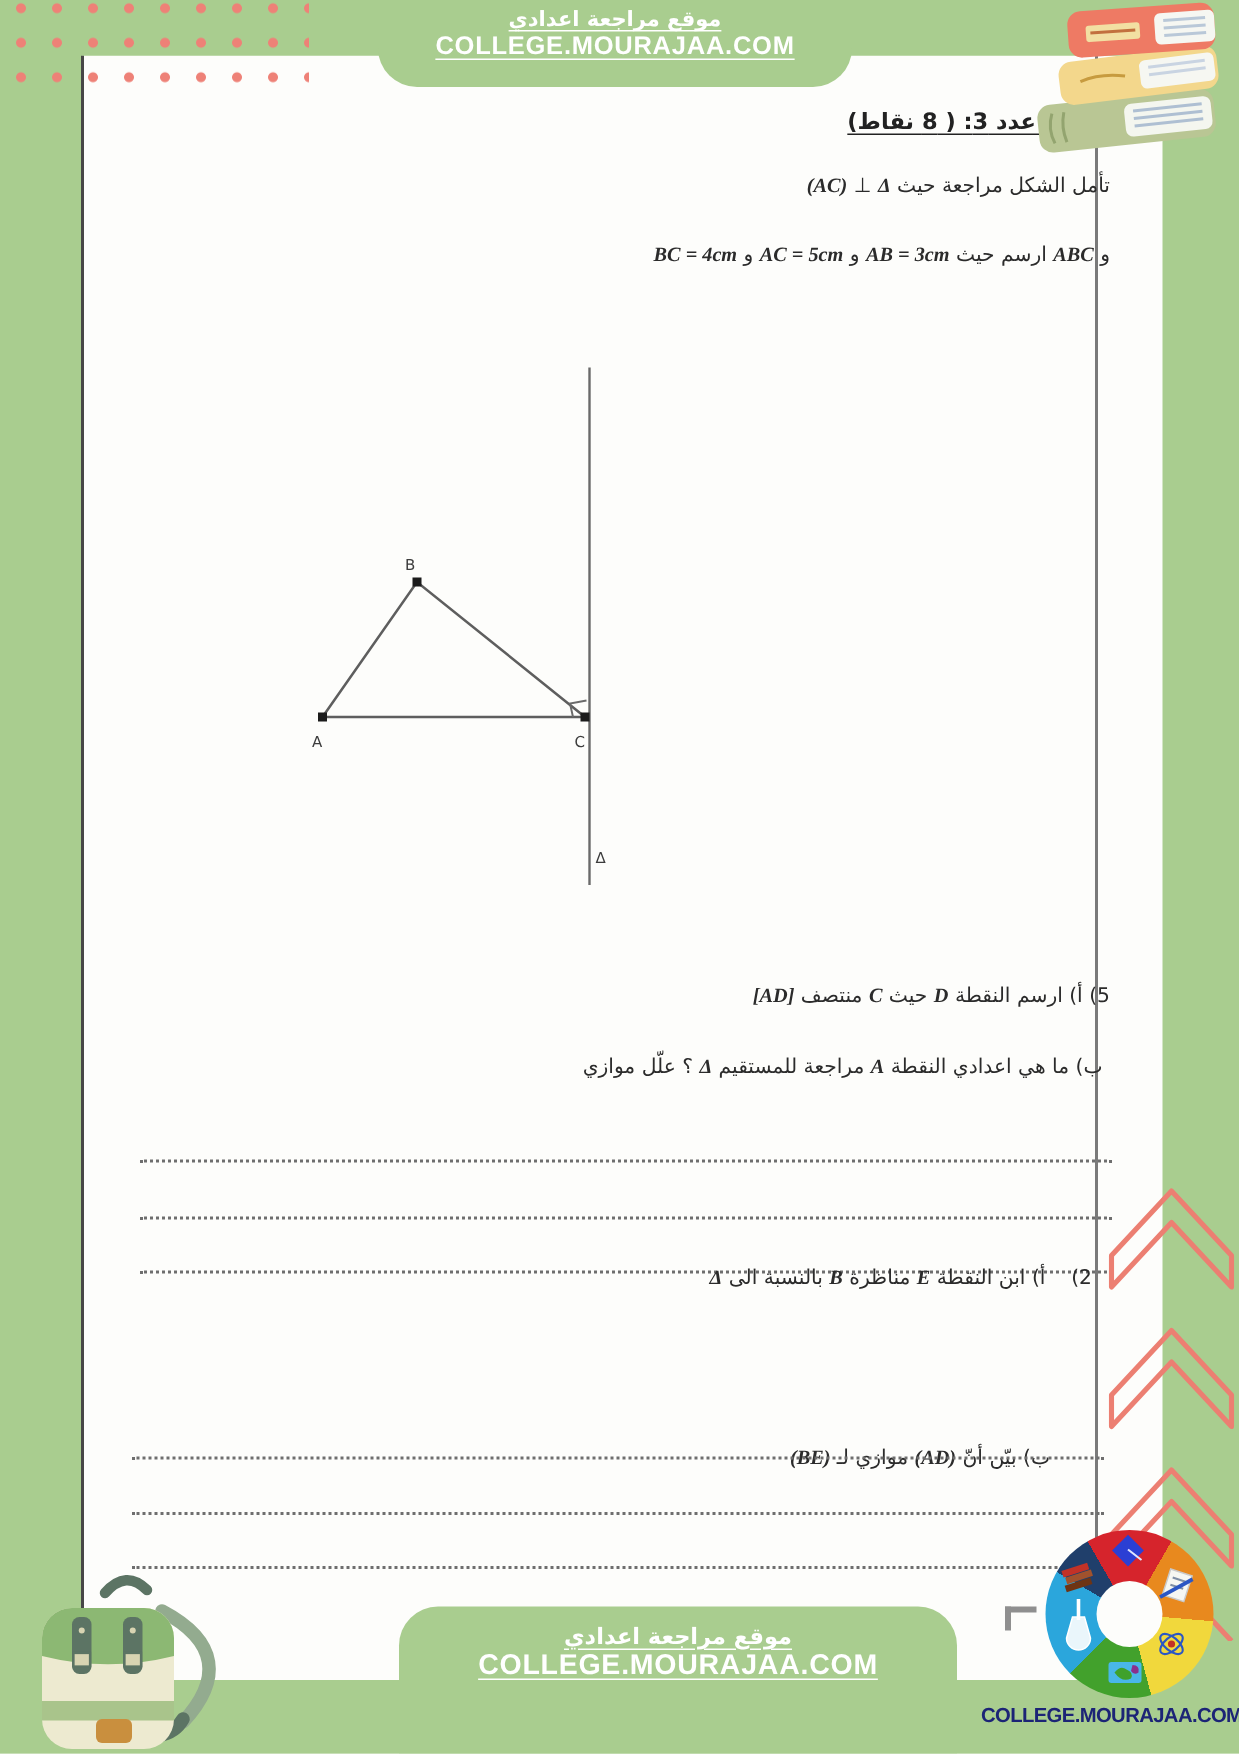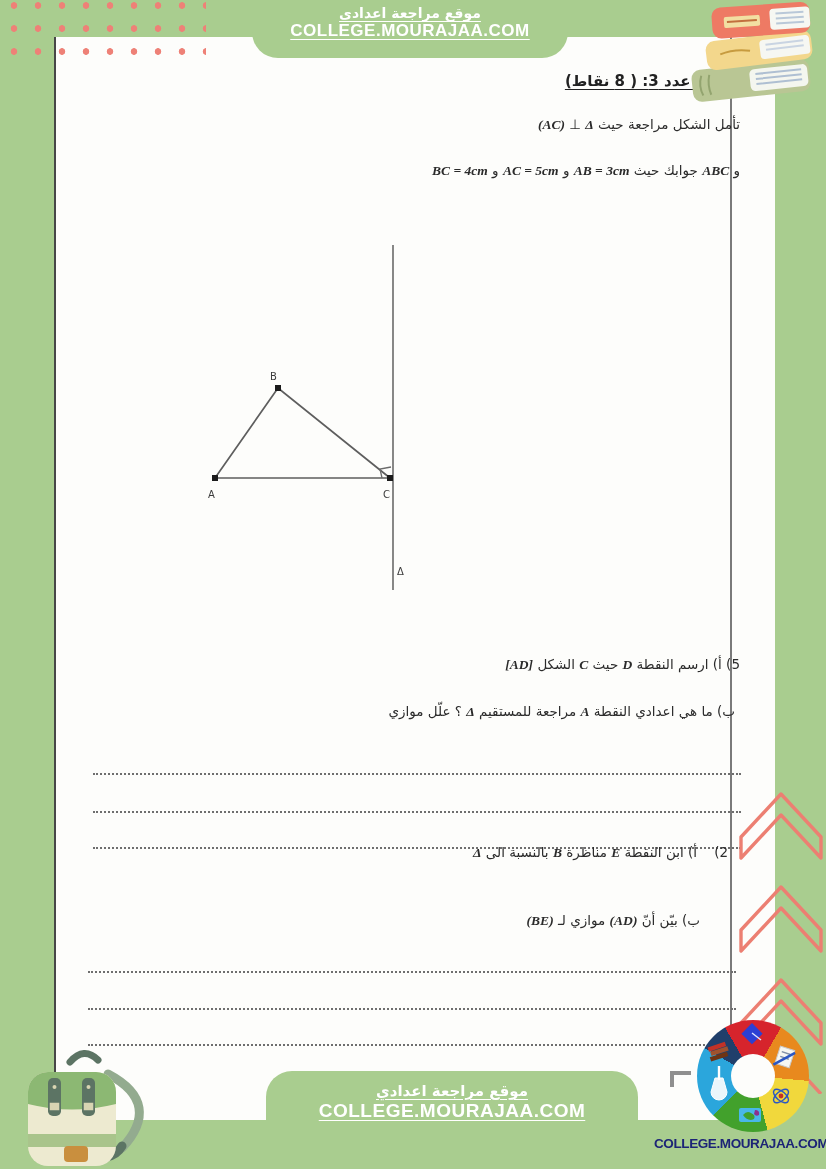--- a/index.html
+++ b/index.html
@@ -82,44 +82,44 @@
     <rect x="26" y="5" width="98" height="31" rx="9" fill="#ee7a64"></rect>
     <rect x="84" y="10" width="40" height="21" rx="4" fill="#f6f7f2"></rect>
     <path d="M90 15 h28 M90 20 h28 M90 25 h28" stroke="#b9c8d8" stroke-width="2" fill="none"></path>
     <rect x="38" y="15" width="36" height="11" rx="2" fill="#f2dfa2"></rect>
     <path d="M41 20 h30" stroke="#c2703e" stroke-width="2"></path>
   </g>
 </svg>
 
 <div class="abs ex-title">تمرين عدد 3: ( 8 نقاط)</div>
 <div class="abs tline" style="right:86px;top:116px;"><span class="seg-ar">تأمل الشكل مراجعة حيث </span><span class="seg-m">Δ</span><span class="seg-ar"> ⊥ </span><span class="seg-m">(AC)</span></div>
-<div class="abs tline" style="right:86px;top:162px;"><span class="seg-ar">و </span><span class="seg-m">ABC</span><span class="seg-ar"> جوابك حيث </span><span class="seg-m">AB = 3cm</span><span class="seg-ar"> و </span><span class="seg-m">AC = 5cm</span><span class="seg-ar"> و </span><span class="seg-m">BC = 4cm</span></div>
+<div class="abs tline" style="right:86px;top:162px;"><span class="seg-ar">و </span><span class="seg-m">ABC</span><span class="seg-ar"> ارسم حيث </span><span class="seg-m">AB = 3cm</span><span class="seg-ar"> و </span><span class="seg-m">AC = 5cm</span><span class="seg-ar"> و </span><span class="seg-m">BC = 4cm</span></div>
 
 <svg class="abs" style="left:170px;top:242px;z-index:3;" width="242" height="352" viewBox="0 0 242 352">
   <line x1="223" y1="3" x2="223" y2="348" stroke="#6a6a6a" stroke-width="1.6"></line>
   <polygon points="45,236 108,146 220,236" fill="none" stroke="#5e5e5e" stroke-width="1.7"></polygon>
   <path d="M212,236 L210,227 L221,225" fill="none" stroke="#6a6a6a" stroke-width="1.3"></path>
   <rect x="42" y="233" width="6" height="6" fill="#1b1b1b"></rect>
   <rect x="105" y="143" width="6" height="6" fill="#1b1b1b"></rect>
   <rect x="217" y="233" width="6" height="6" fill="#1b1b1b"></rect>
   <text x="38" y="256" font-size="10" fill="#3c3c3c">A</text>
   <text x="100" y="138" font-size="10" fill="#3c3c3c">B</text>
   <text x="213" y="256" font-size="10" fill="#3c3c3c">C</text>
   <text x="227" y="333" font-size="10" fill="#3c3c3c">Δ</text>
 </svg>
 
-<div class="abs tline" style="right:86px;top:656px;"><span class="seg-ar">5) أ) ارسم النقطة </span><span class="seg-m">D</span><span class="seg-ar"> حيث </span><span class="seg-m">C</span><span class="seg-ar"> الشكل </span><span class="seg-m">[AD]</span></div>
+<div class="abs tline" style="right:86px;top:656px;"><span class="seg-ar">5) أ) ارسم النقطة </span><span class="seg-m">D</span><span class="seg-ar"> حيث </span><span class="seg-m">C</span><span class="seg-ar"> منتصف </span><span class="seg-m">[AD]</span></div>
 <div class="abs tline" style="right:91px;top:703px;"><span class="seg-ar">ب) ما هي اعدادي النقطة </span><span class="seg-m">A</span><span class="seg-ar"> مراجعة للمستقيم </span><span class="seg-m">Δ</span><span class="seg-ar"> ؟ علّل موازي</span></div>
 
 <div class="abs dotline" style="left:93px;top:773px;width:648px;"></div>
 <div class="abs dotline" style="left:93px;top:811px;width:648px;"></div>
 <div class="abs dotline" style="left:93px;top:847px;width:648px;"></div>
 
 <div class="abs tline" style="right:98px;top:844px;"><span class="seg-ar">2)    أ) ابن النقطة </span><span class="seg-m">E</span><span class="seg-ar"> مناظرة </span><span class="seg-m">B</span><span class="seg-ar"> بالنسبة الى </span><span class="seg-m">Δ</span></div>
-<div class="abs tline" style="right:126px;top:912px;"><span class="seg-ar">ب) بيّن أنّ </span><span class="seg-m">(AD)</span><span class="seg-ar"> موازي لـ </span><span class="seg-m">(BE)</span></div>
+<div class="abs tline" style="right:126px;top:964px;"><span class="seg-ar">ب) بيّن أنّ </span><span class="seg-m">(AD)</span><span class="seg-ar"> موازي لـ </span><span class="seg-m">(BE)</span></div>
 
 <div class="abs dotline" style="left:88px;top:971px;width:648px;"></div>
 <div class="abs dotline" style="left:88px;top:1008px;width:648px;"></div>
 <div class="abs dotline" style="left:88px;top:1044px;width:648px;"></div>
 
 <svg class="abs" style="left:738px;top:782px;z-index:4;" width="88" height="312" viewBox="0 0 88 312">
   <g fill="none" stroke="#ec7f72" stroke-width="3.4" stroke-linejoin="round">
     <path d="M3,55 L43,12 L83,55 L83,76 L43,33 L3,76 Z"></path>
     <path d="M3,148 L43,105 L83,148 L83,169 L43,126 L3,169 Z"></path>
     <path d="M3,241 L43,198 L83,241 L83,262 L43,219 L3,262 Z"></path>

